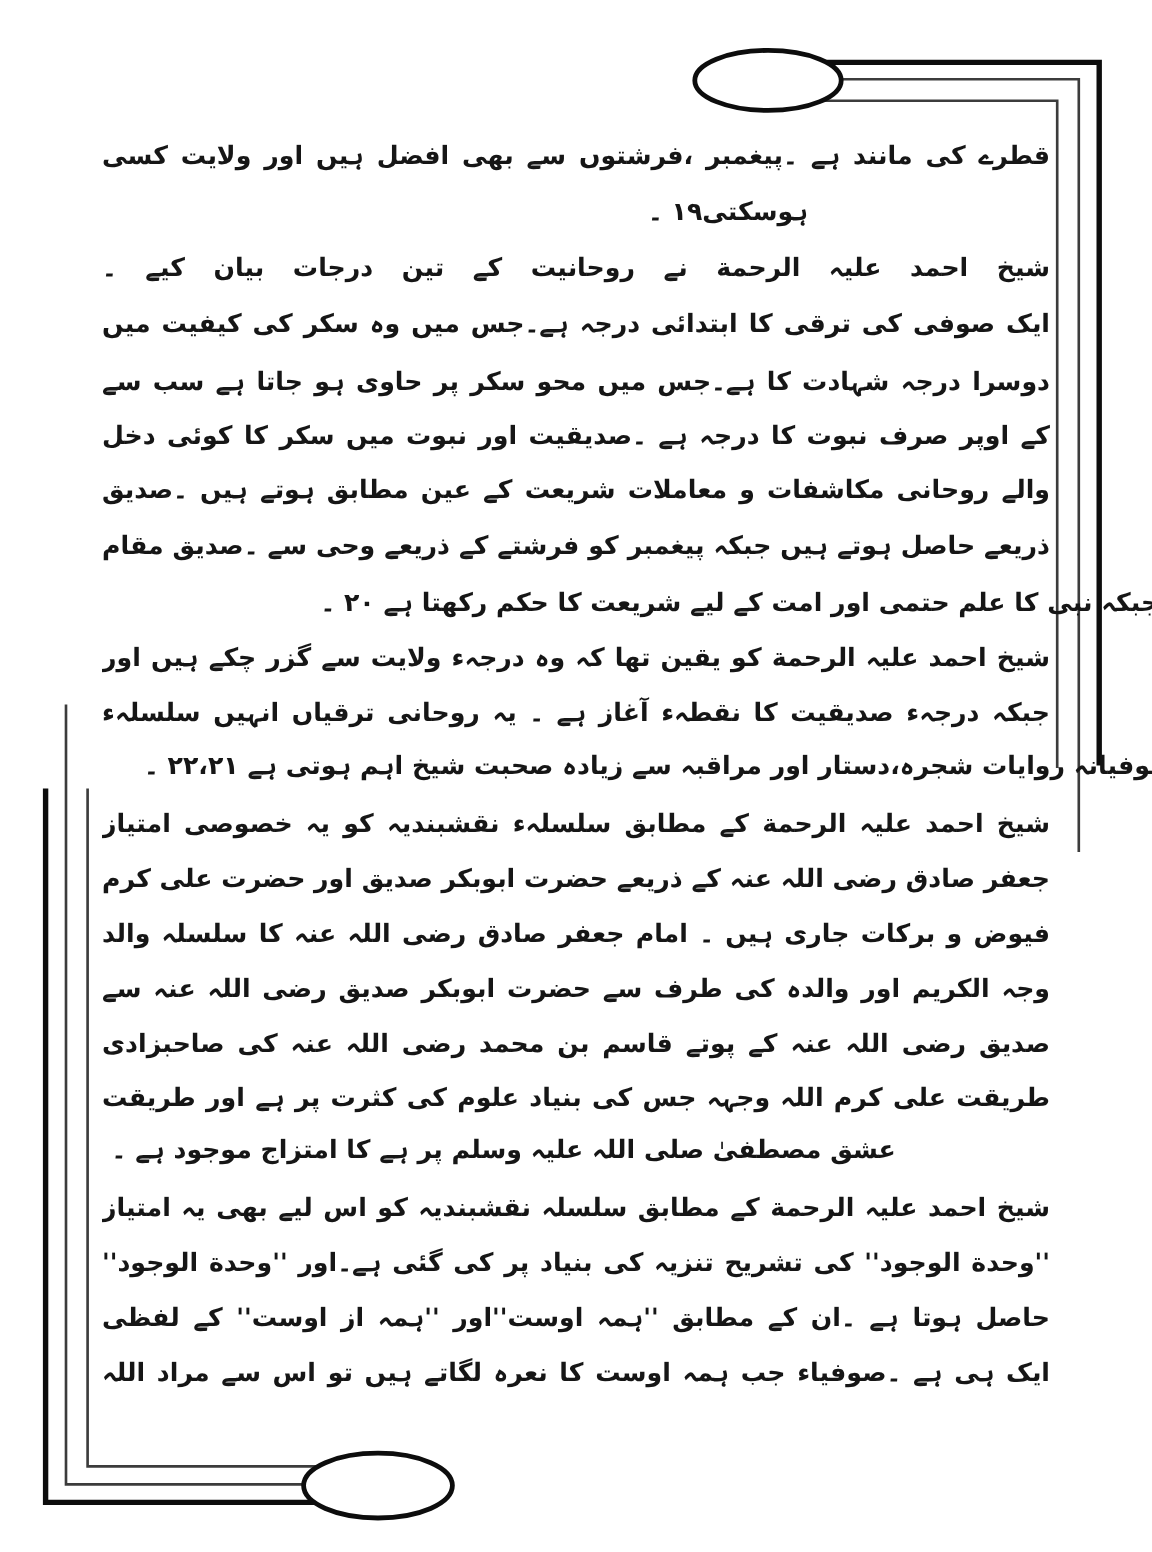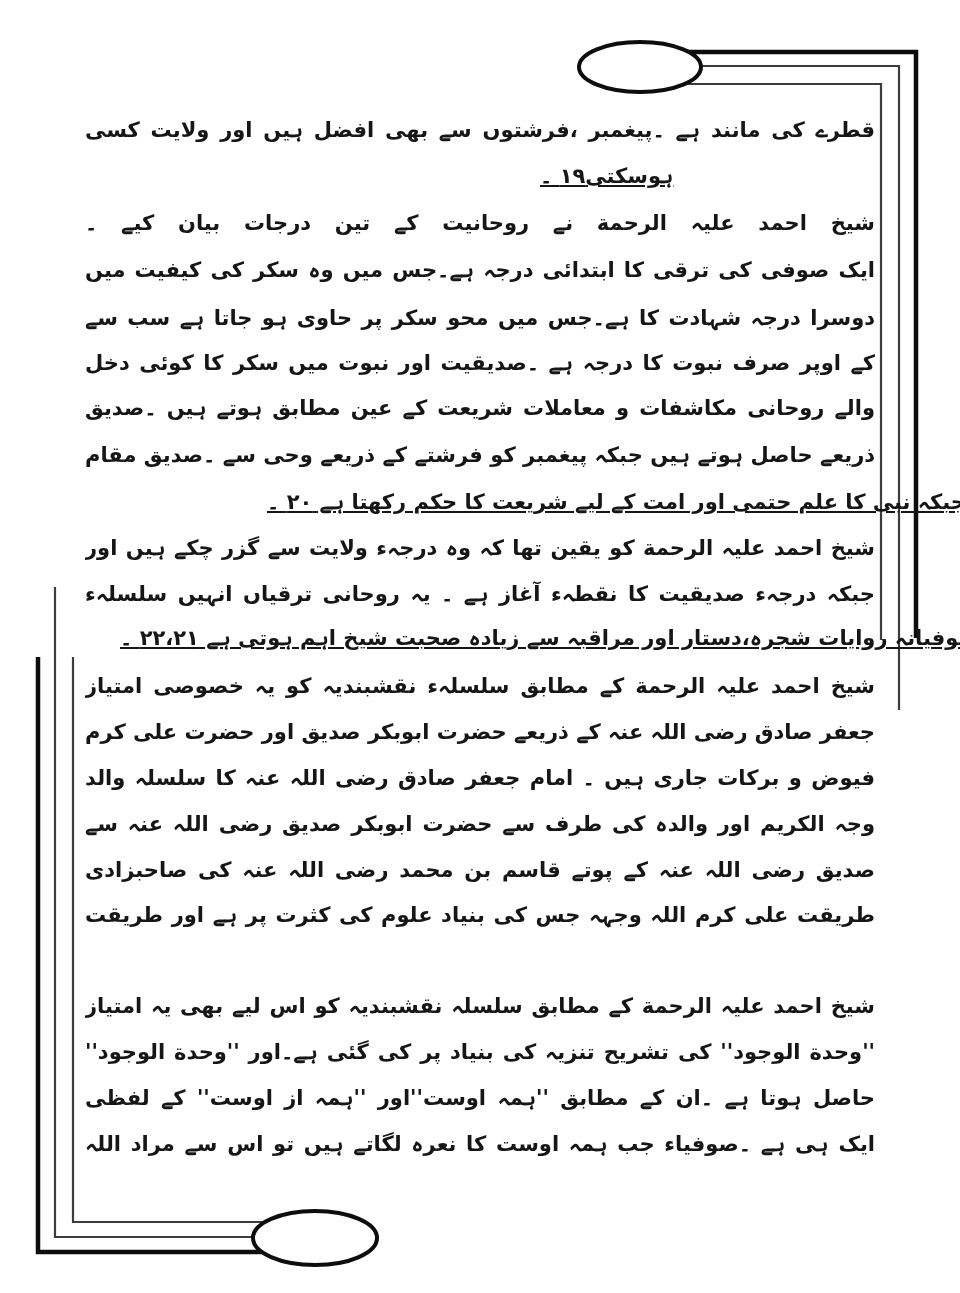--- a/index.html
+++ b/index.html
@@ -38,21 +38,20 @@
     left: 85px;
     width: 790px;
     text-align: justify;
     text-align-last: justify;
     white-space: normal;
     overflow: hidden;
     height: 40px;
   }
   .line.short {
     white-space: nowrap;
-    text-decoration: underline;
   }
 </style>
 </head>
 <body>
 
 <div id="page">
 
   <svg id="ornament-svg" viewBox="0 0 960 1293" xmlns="http://www.w3.org/2000/svg" aria-hidden="true">
 
     <g>
@@ -85,19 +84,20 @@
   <div class="line fill" style="top:530px">شیخ احمد علیہ الرحمة کو یقین تھا کہ وہ درجہء ولایت سے گزر چکے ہیں اور درجہء شہادت پر قائم ہو چکے ہیں</div>
   <div class="line fill" style="top:576px">جبکہ درجہء صدیقیت کا نقطہء آغاز ہے ۔ یہ روحانی ترقیاں انہیں سلسلہء نقشبندیہ کے امتیاز کی بناپر حاصل</div>
   <div class="line short" style="top:620px;left:120px">ہوئیں جس میں صوفیانہ روایات شجرہ،دستار اور مراقبہ سے زیادہ صحبت شیخ اہم ہوتی ہے ۲۲،۲۱ ۔</div>
 
   <div class="line fill" style="top:668px">شیخ احمد علیہ الرحمة کے مطابق سلسلہء نقشبندیہ کو یہ خصوصی امتیاز حاصل ہے کہ اس سلسلہ میں امام</div>
   <div class="line fill" style="top:714px">جعفر صادق رضی اللہ عنہ کے ذریعے حضرت ابوبکر صدیق اور حضرت علی کرم اللہ تعالیٰ وجہہ الکریم کے روحانی</div>
   <div class="line fill" style="top:760px">فیوض و برکات جاری ہیں ۔ امام جعفر صادق رضی اللہ عنہ کا سلسلہ والد کی طرف سے حضرت علی کرم اللہ</div>
   <div class="line fill" style="top:806px">وجہ الکریم اور والدہ کی طرف سے حضرت ابوبکر صدیق رضی اللہ عنہ سے ملتا ہے، آپ کی والدہ حضرت ابوبکر</div>
   <div class="line fill" style="top:852px">صدیق رضی اللہ عنہ کے پوتے قاسم بن محمد رضی اللہ عنہ کی صاحبزادی تھیں۔پس سلسلہء نقشبندیہ میں</div>
   <div class="line fill" style="top:897px">طریقت علی کرم اللہ وجہہ جس کی بنیاد علوم کی کثرت پر ہے اور طریقت ابوبکر صدیق رضی اللہ عنہ جس کی بنیاد</div>
+  <div class="line short" style="top:940px;left:93px">عشق مصطفیٰ صلی اللہ علیہ وسلم پر ہے کا امتزاج موجود ہے ۔</div>
 
   <div class="line fill" style="top:988px">شیخ احمد علیہ الرحمة کے مطابق سلسلہ نقشبندیہ کو اس لیے بھی یہ امتیاز حاصل ہے کیونکہ اس میں نظریہ</div>
   <div class="line fill" style="top:1034px">''وحدة الوجود'' کی تشریح تنزیہ کی بنیاد پر کی گئی ہے۔اور ''وحدة الوجود'' سے ''وحدة الشہود'' کی جانب عروج</div>
   <div class="line fill" style="top:1080px">حاصل ہوتا ہے ۔ان کے مطابق ''ہمہ اوست''اور ''ہمہ از اوست'' کے لفظی معنی مختلف ہیں لیکن حقیقی مفہوم</div>
   <div class="line fill" style="top:1126px">ایک ہی ہے ۔صوفیاء جب ہمہ اوست کا نعرہ لگاتے ہیں تو اس سے مراد اللہ تعالیٰ کے جلووں کے اظہار کی</div>
 
 </div>
 
 </body></html>

